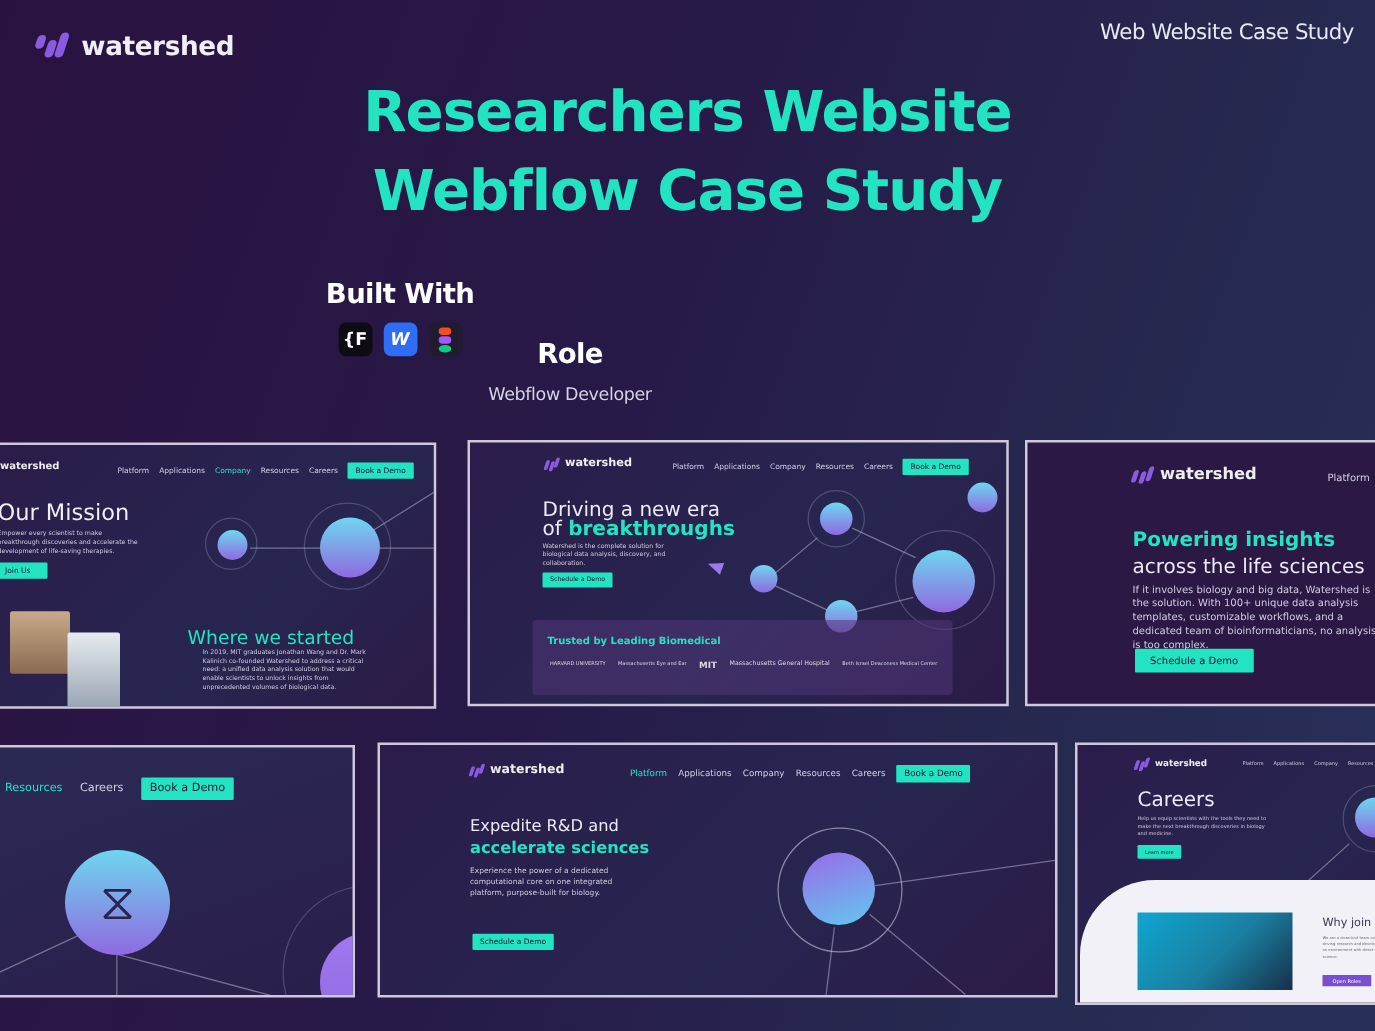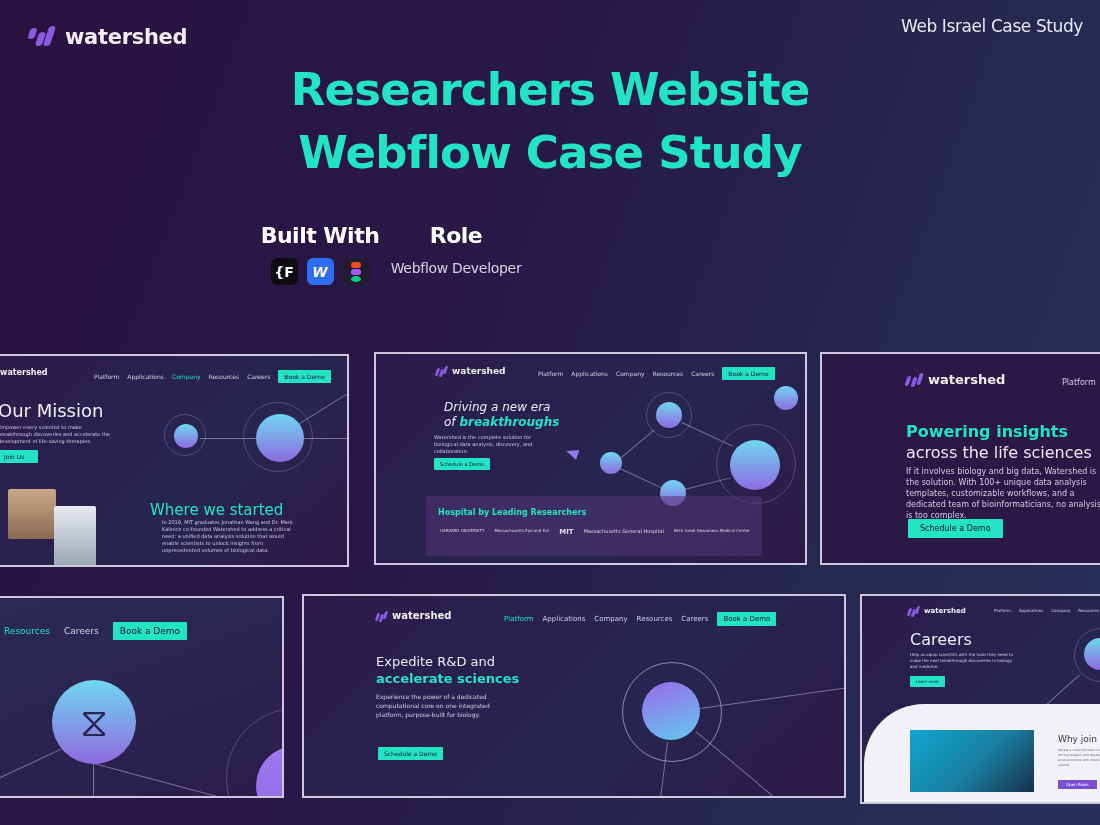--- a/index.html
+++ b/index.html
@@ -46,41 +46,41 @@
 <body>
 
 <div class="brand">
   <div class="mark">
     <i style="left:2px;top:4px;height:11px;"></i>
     <i style="left:10px;top:8px;height:14px;"></i>
     <i style="left:19px;top:2px;height:20px;"></i>
   </div>
   <span class="brand-name">watershed</span>
 </div>
-<div class="case-tag">Web Israel Case Study</div>
+<div class="case-tag">Web Website Case Study</div>
 
 <div class="title">
   <div>Researchers Website</div>
   <div>Webflow Case Study</div>
 </div>
 
 <div class="meta">
   <div class="col" style="width:120px;margin-left:-10px;">
     <h3>Built With</h3>
     <div class="tools">
       <div class="tool fp">{F</div>
       <div class="tool wf">W</div>
       <div class="tool fg">
         <span style="background:#f24e1e"></span>
           <span style="background:#a259ff"></span>
           <span style="background:#0acf83;border-radius:50%"></span>
       </div>
     </div>
   </div>
-  <div class="col" style="width:140px;margin-left:6px;">
+  <div class="col" style="width:140px;margin-left:6px;margin-top:48px;">
     <h3>Role</h3>
     <p>Webflow Developer</p>
   </div>
 </div>
 
 <div class="shot" style="left:-4px;top:354px;width:353px;height:213px;">
   <div class="s-logo" style="left:2px;top:12px;font-size:8px;">
     <span>watershed</span>
   </div>
   <div class="s-nav" style="left:96px;top:14px;">
@@ -117,40 +117,40 @@
     <span>watershed</span>
   </div>
   <div class="s-nav" style="left:162px;top:13px;">
     <span>Platform</span>
     <span>Applications</span>
     <span>Company</span>
     <span>Resources</span>
     <span>Careers</span>
     <span class="s-btn">Book a Demo</span>
   </div>
-  <div style="position:absolute;left:68px;top:46px;font-size:12px;color:#eceaf4;line-height:15px;font-style:italic;">
+  <div style="position:absolute;left:58px;top:46px;font-size:16px;color:#eceaf4;line-height:15px;">
     <div>Driving a new era</div>
     <div><span>of</span> <span class="teal" style="font-weight:bold">breakthroughs</span></div>
   </div>
   <div class="txt-sm" style="left:58px;top:80px;width:105px;">Watershed is the complete solution for biological data analysis, discovery, and collaboration.</div>
   <div class="s-btn" style="position:absolute;left:58px;top:104px;font-size:5px;">Schedule a Demo</div>
   <div class="ring" style="left:270px;top:38px;width:46px;height:46px;"></div>
   <div class="orb" style="left:280px;top:48px;width:26px;height:26px;"></div>
   <div class="orb" style="left:224px;top:98px;width:22px;height:22px;"></div>
   <div class="orb" style="left:284px;top:126px;width:26px;height:26px;"></div>
   <div class="ring" style="left:340px;top:70px;width:80px;height:80px;"></div>
   <div class="orb" style="left:354px;top:86px;width:50px;height:50px;"></div>
   <div class="orb" style="left:398px;top:32px;width:24px;height:24px;"></div>
   <div style="position:absolute;left:190px;top:94px;width:0;height:0;border-left:12px solid #9a7af0;border-top:5px solid transparent;border-bottom:5px solid transparent;transform:rotate(200deg);"></div>
   <div class="line" style="left:244px;top:104px;width:44px;transform:rotate(-40deg);"></div>
   <div class="line" style="left:244px;top:114px;width:46px;transform:rotate(25deg);"></div>
   <div class="line" style="left:306px;top:68px;width:56px;transform:rotate(25deg);"></div>
   <div class="line" style="left:308px;top:135px;width:48px;transform:rotate(-14deg);"></div>
   <div style="position:absolute;left:50px;top:142px;width:336px;height:60px;background:rgba(80,55,120,0.55);border-radius:3px;">
-    <div class="teal" style="position:absolute;left:12px;top:12px;font-size:8px;font-weight:bold;">Hospital by Leading Researchers</div>
+    <div class="teal" style="position:absolute;left:12px;top:12px;font-size:8px;font-weight:bold;">Trusted by Leading Biomedical</div>
     <div style="position:absolute;left:14px;top:32px;display:flex;gap:10px;font-size:4px;color:#ddd;white-space:nowrap;">
       <span>HARVARD UNIVERSITY</span>
       <span>Massachusetts Eye and Ear</span>
       <span style="font-weight:bold;font-size:7px">MIT</span>
       <span style="font-size:5px">Massachusetts General Hospital</span>
       <span>Beth Israel Deaconess Medical Center</span>
     </div>
   </div>
 </div>
 

